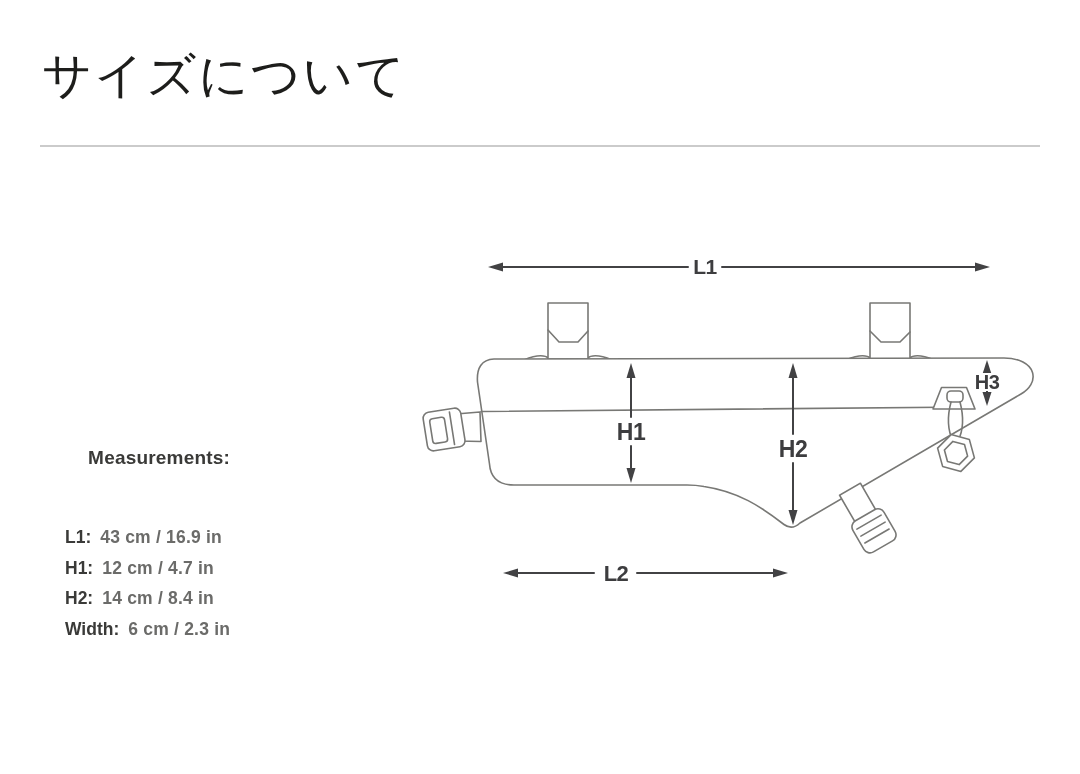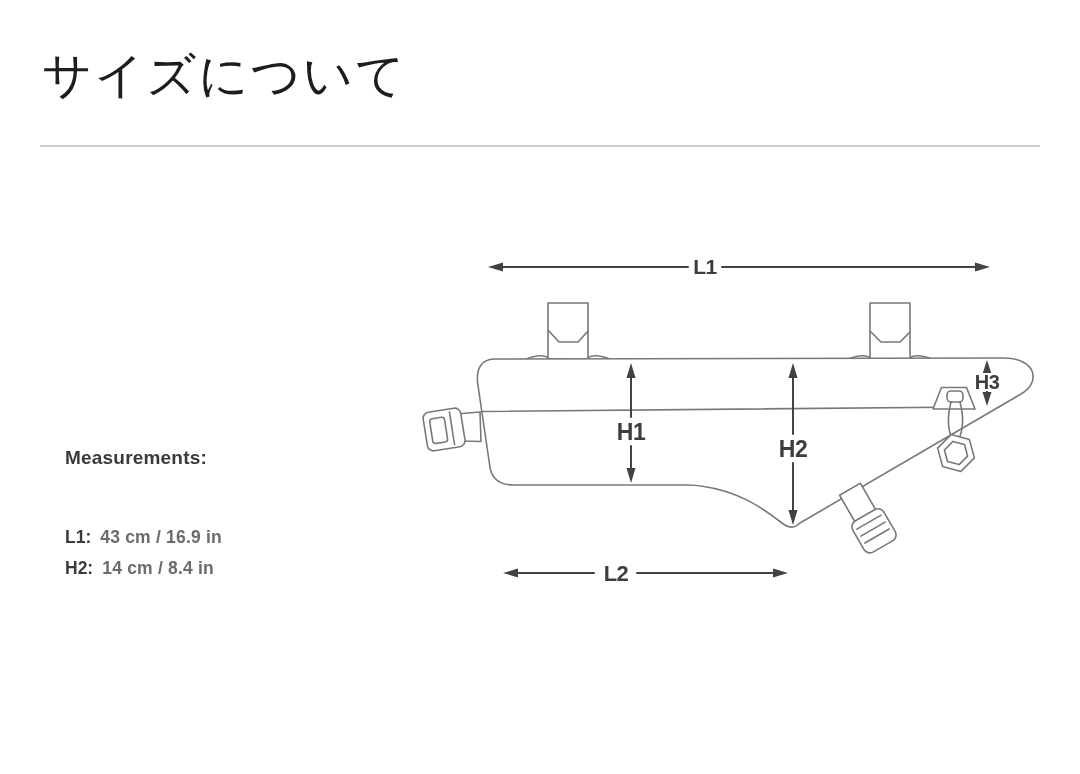--- a/index.html
+++ b/index.html
@@ -16,21 +16,21 @@
     letter-spacing:2px;line-height:1.3;text-align:center;
   }
   .divider{
     position:absolute;left:40px;right:40px;top:145px;height:0;
     border:none;border-top:2px solid #cbcbcb;margin:0;
   }
   .measurements{
     position:absolute;left:65px;top:447px;
   }
   .measurements-heading{
-    margin:0;font-size:19px;font-weight:700;color:#3a3a38;letter-spacing:.2px;
+    margin:0;font-size:19px;font-weight:700;color:#3a3a38;letter-spacing:.2px;text-align:right;
   }
   .measurements-list{
     list-style:none;margin:53px 0 1px;padding:0;
   }
   .measurement-row{
     font-size:17.5px;line-height:30.6px;white-space:nowrap;
   }
   .m-label{font-weight:700;color:#3a3a38;margin-right:9px;}
   .m-value{font-weight:600;color:#6b6b69;letter-spacing:.2px;}
   .diagram-svg{position:absolute;left:0;top:0;}
@@ -152,18 +152,24 @@
     </g>
   </svg>
 
   <div class="measurements">
     <h2 class="measurements-heading">Measurements:</h2>
     <ul class="measurements-list">
       <li class="measurement-row">
         <span class="m-label">L1:</span><span class="m-value">43 cm / 16.9 in</span>
       </li>
       <li class="measurement-row">
+        <span class="m-label">H1:</span><span class="m-value">12 cm / 4.7 in</span>
+      </li>
+      <li class="measurement-row">
         <span class="m-label">H2:</span><span class="m-value">14 cm / 8.4 in</span>
+      </li>
+      <li class="measurement-row">
+        <span class="m-label">Width:</span><span class="m-value">6 cm / 2.3 in</span>
       </li>
     </ul>
   </div>
 
 </div>
 
 </body></html>

